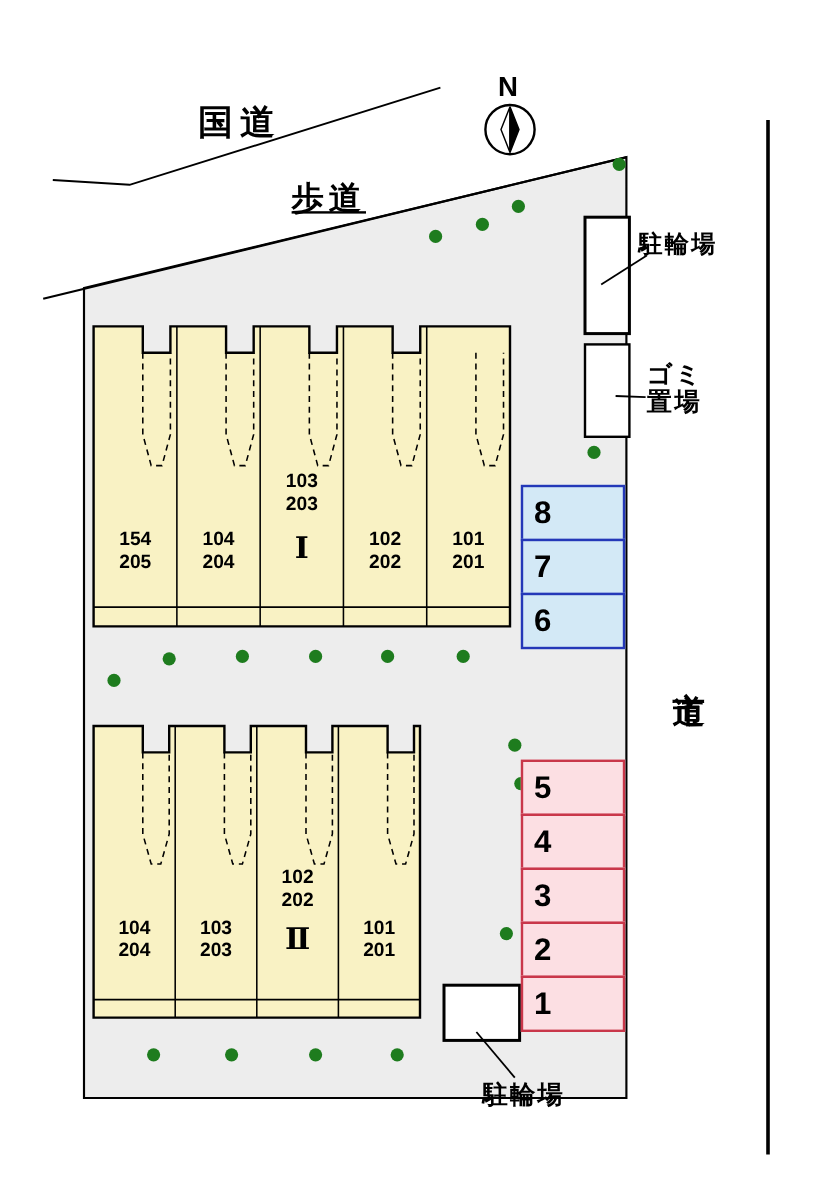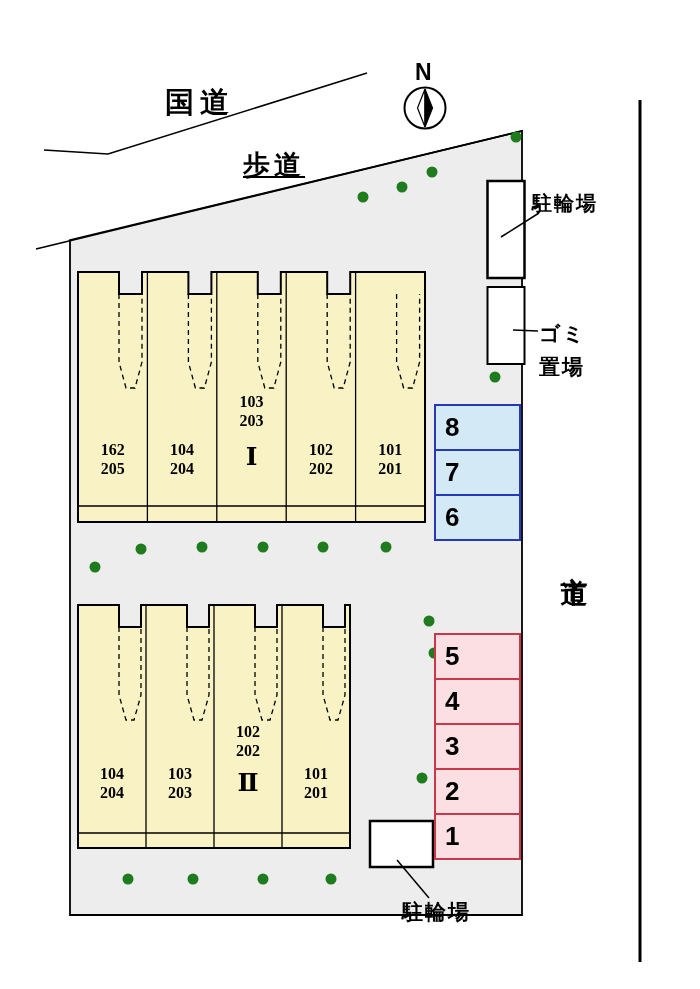--- a/index.html
+++ b/index.html
@@ -11,21 +11,21 @@
   .canvas svg { position:absolute; left:0; top:0; }
   .label {
     position:absolute; color:#000; font-weight:bold; white-space:nowrap;
     font-family:"Liberation Sans","DejaVu Sans",sans-serif;
   }
   .prewrap { white-space:pre-line; }
   .vtext { writing-mode:vertical-rl; text-orientation:upright; }
   .unitnum {
     position:absolute; transform:translateX(-50%);
     font-size:16px; font-weight:bold; line-height:19px;
-    text-align:center; color:#000; white-space:pre-line;font-family:Liberation Serif, serif;
+    text-align:center; color:#000; white-space:pre-line;
   }
   .roman {
     position:absolute; transform:translateX(-50%);
     font-family:"Liberation Serif","DejaVu Serif","DejaVu Sans",serif;
     font-size:25px; font-weight:bold; color:#000;
   }
   .stack { position:absolute; left:434px; width:87px; }
   .pspace {
     box-sizing:border-box; height:47px; margin-top:-2px;
     display:flex; align-items:center; padding-left:9px;
@@ -117,39 +117,39 @@
       <polygon points="425,89 432.5,108 425,127" fill="#000" stroke="#000" stroke-width="1.2"></polygon>
     </g>
   </svg>
 
   <div class="label" style="left:165px; top:83px; font-size:29px; letter-spacing:6px;">国道</div>
   <div class="label" style="left:243px; top:147px; font-size:27px; letter-spacing:4px;text-decoration:underline;">歩道</div>
   <div class="label vtext" style="left:556px; top:555px; font-size:27px; letter-spacing:3px;">市道</div>
   <div class="label" style="left:415px; top:59px; font-size:23px;">N</div>
 
   <div class="label" style="left:532px; top:190px; font-size:20px; letter-spacing:2px;">駐輪場</div>
-  <div class="label prewrap" style="left:539px; top:301px; font-size:21px; line-height:33px; letter-spacing:2px;margin-top:16px;">ゴミ
+  <div class="label prewrap" style="left:539px; top:301px; font-size:21px; line-height:23px; letter-spacing:2px;">ゴミ
 置場</div>
   <div class="label" style="left:402px; top:898px; font-size:21px; letter-spacing:2px;">駐輪場</div>
 
   <div class="stack" style="top:404px;">
     <div class="pspace blue">8</div>
     <div class="pspace blue">7</div>
     <div class="pspace blue">6</div>
   </div>
 
   <div class="stack" style="top:633px;">
     <div class="pspace red">5</div>
     <div class="pspace red">4</div>
     <div class="pspace red">3</div>
     <div class="pspace red">2</div>
     <div class="pspace red">1</div>
   </div>
 
-  <div class="unitnum" style="left:112.7px; top:440px;">162
+  <div class="unitnum" style="left:112.7px; top:440px;">154
 205</div>
   <div class="unitnum" style="left:182.1px; top:440px;">104
 204</div>
   <div class="unitnum" style="left:251.5px; top:392px;">103
 203</div>
   <div class="roman" style="left:251.5px; top:442px;">Ⅰ</div>
   <div class="unitnum" style="left:320.9px; top:440px;">102
 202</div>
   <div class="unitnum" style="left:390.3px; top:440px;">101
 201</div>

